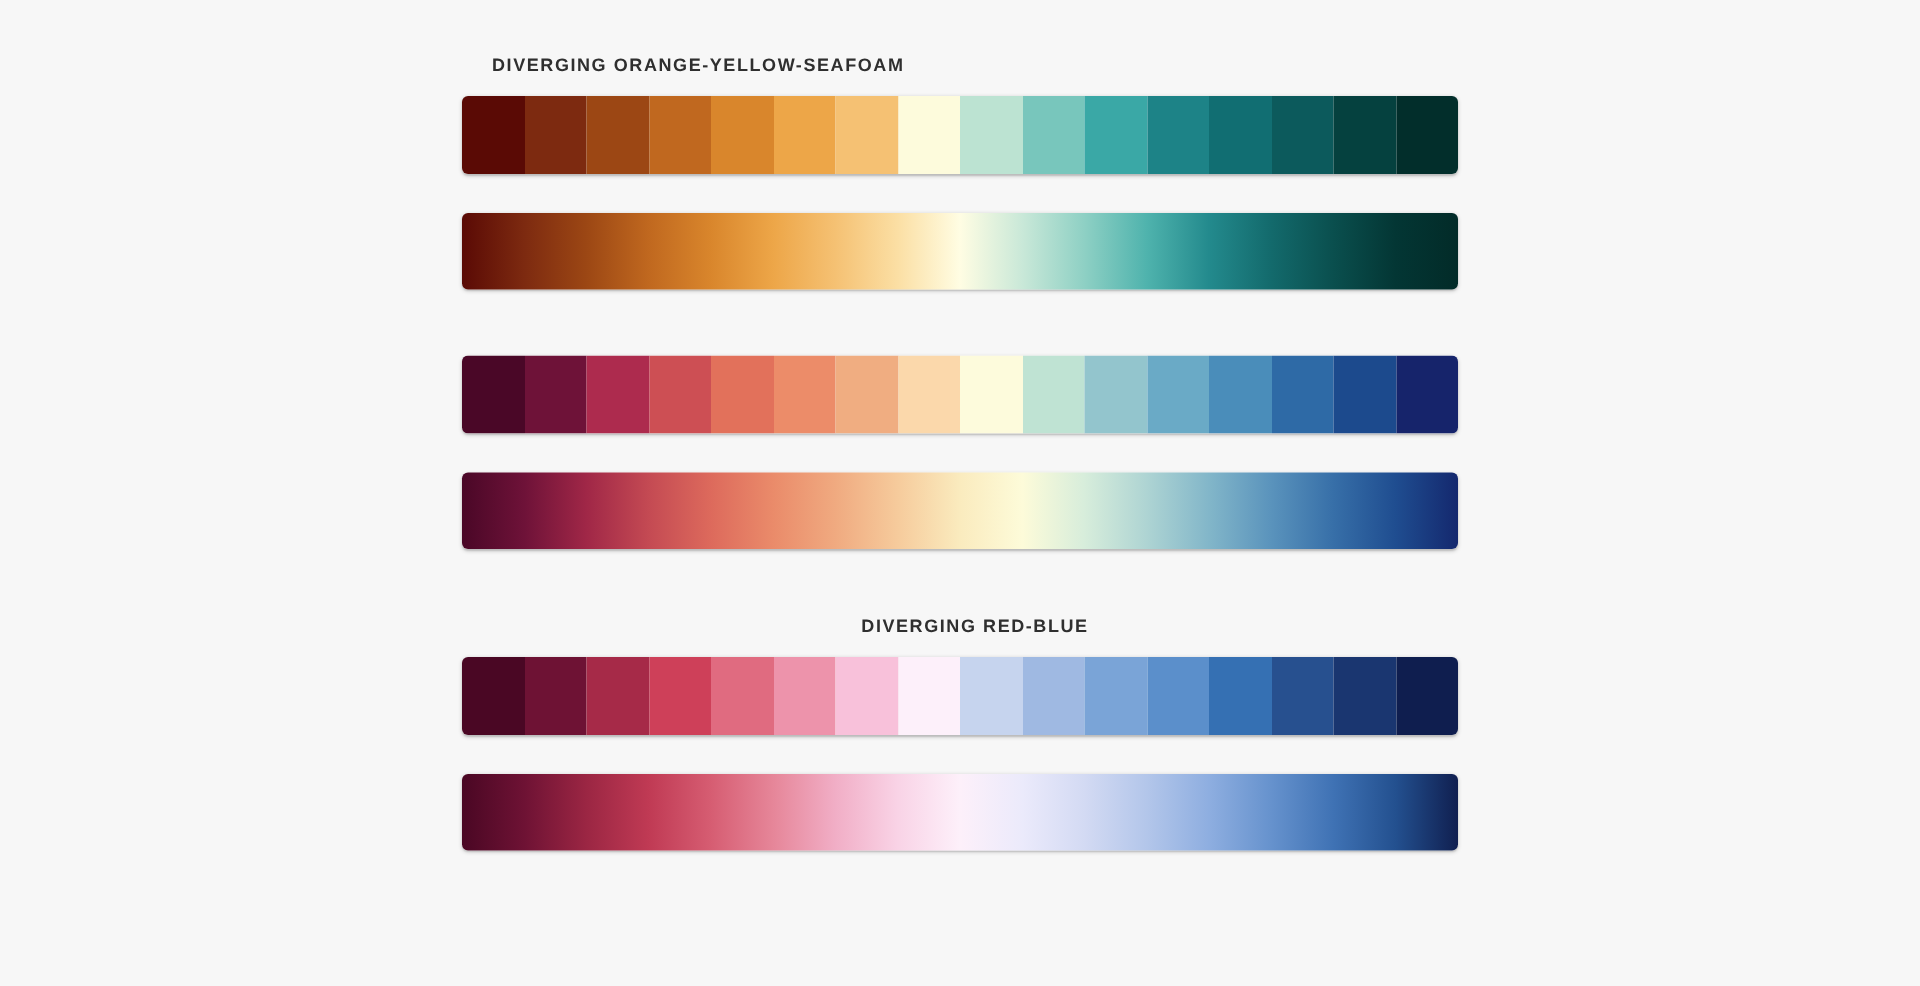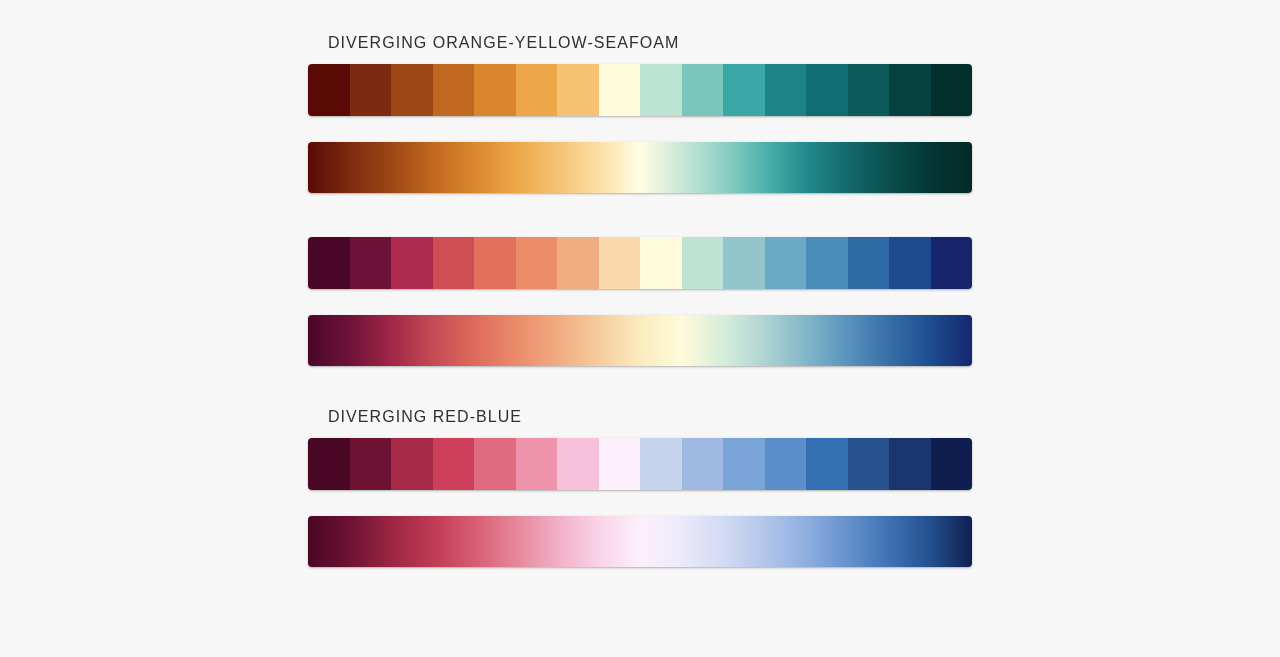--- a/index.html
+++ b/index.html
@@ -23,24 +23,25 @@
     position: absolute;
     left: 308px;
     top: 36px;
     width: 664px;
   }
   .palette-group {
     margin-bottom: 44px;
   }
   .palette-group:last-child {
     margin-bottom: 0;
+    text-align: center;
   }
   .palette-title {
-    font-size: 16px;
-    font-weight: 400;
+    font-size: 12px;
+    font-weight: 700;
     letter-spacing: 1.05px;
     color: #2f2f2f;
     text-transform: uppercase;
     line-height: 14px;
     margin: 0 0 14px 0;
     white-space: nowrap;
     padding-left: 20px;
   }
   .swatch-bar {
     display: flex;

